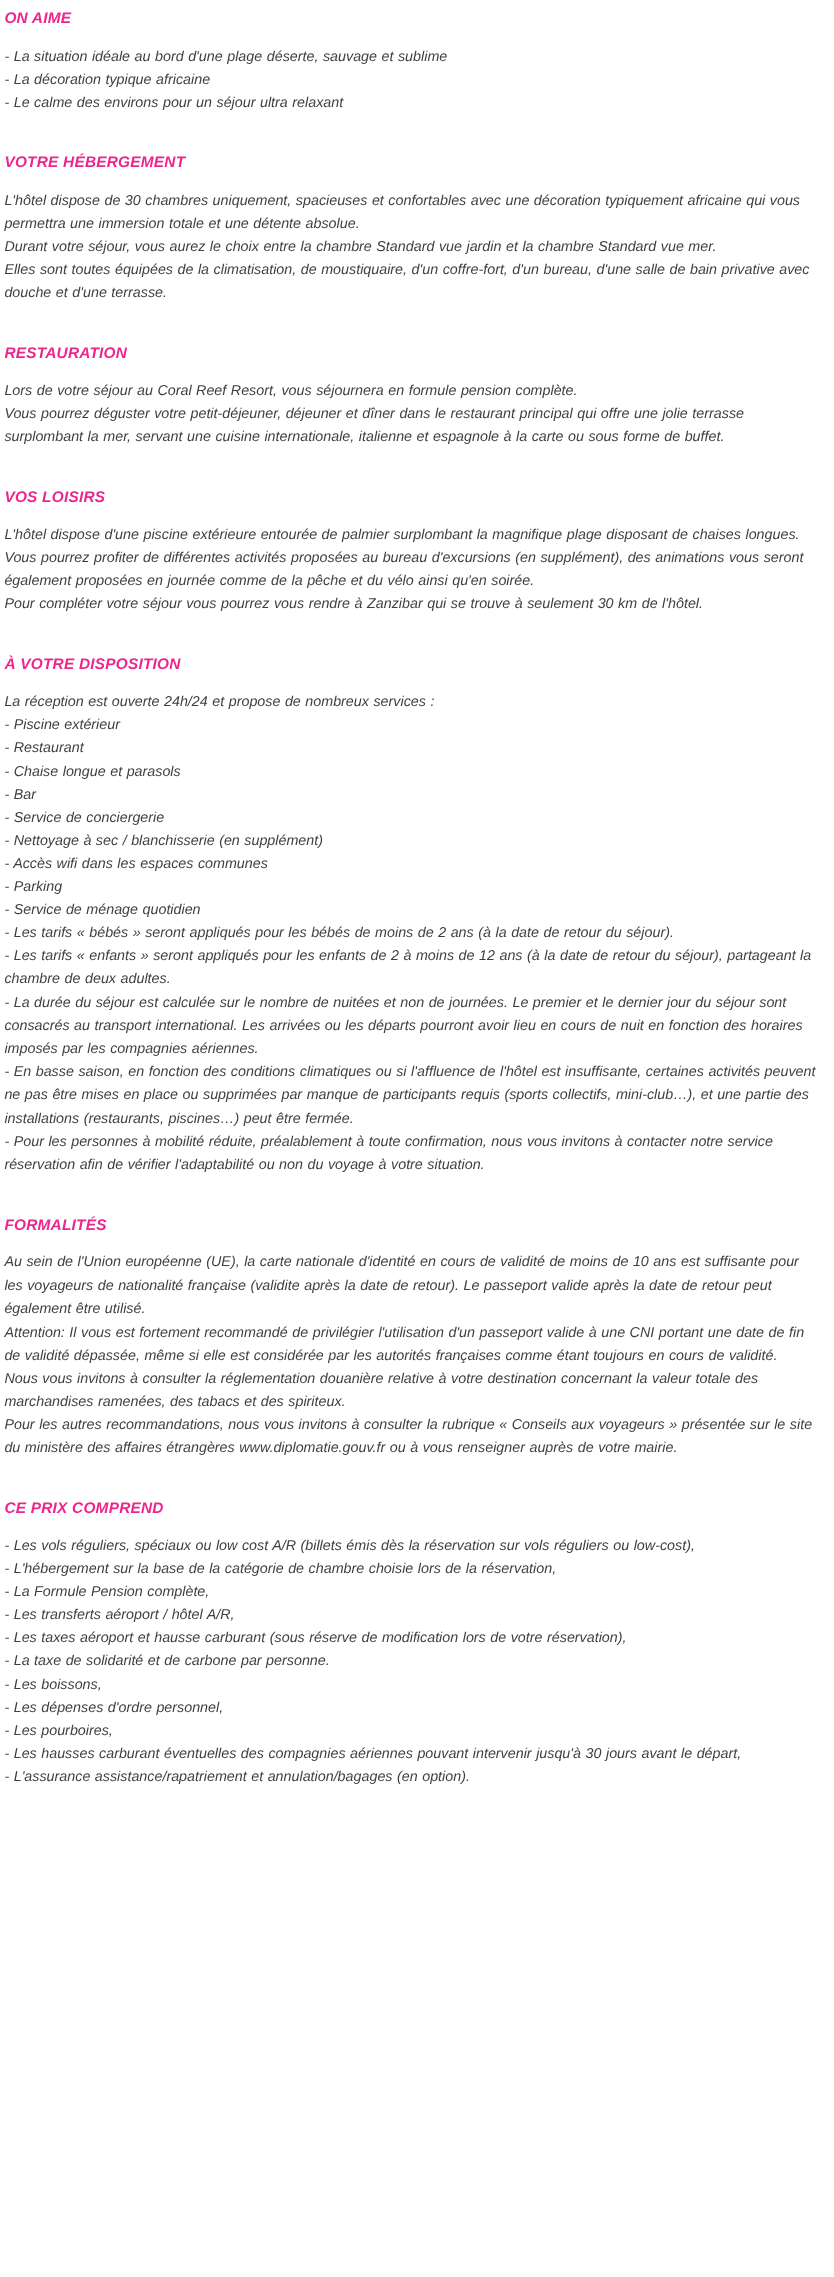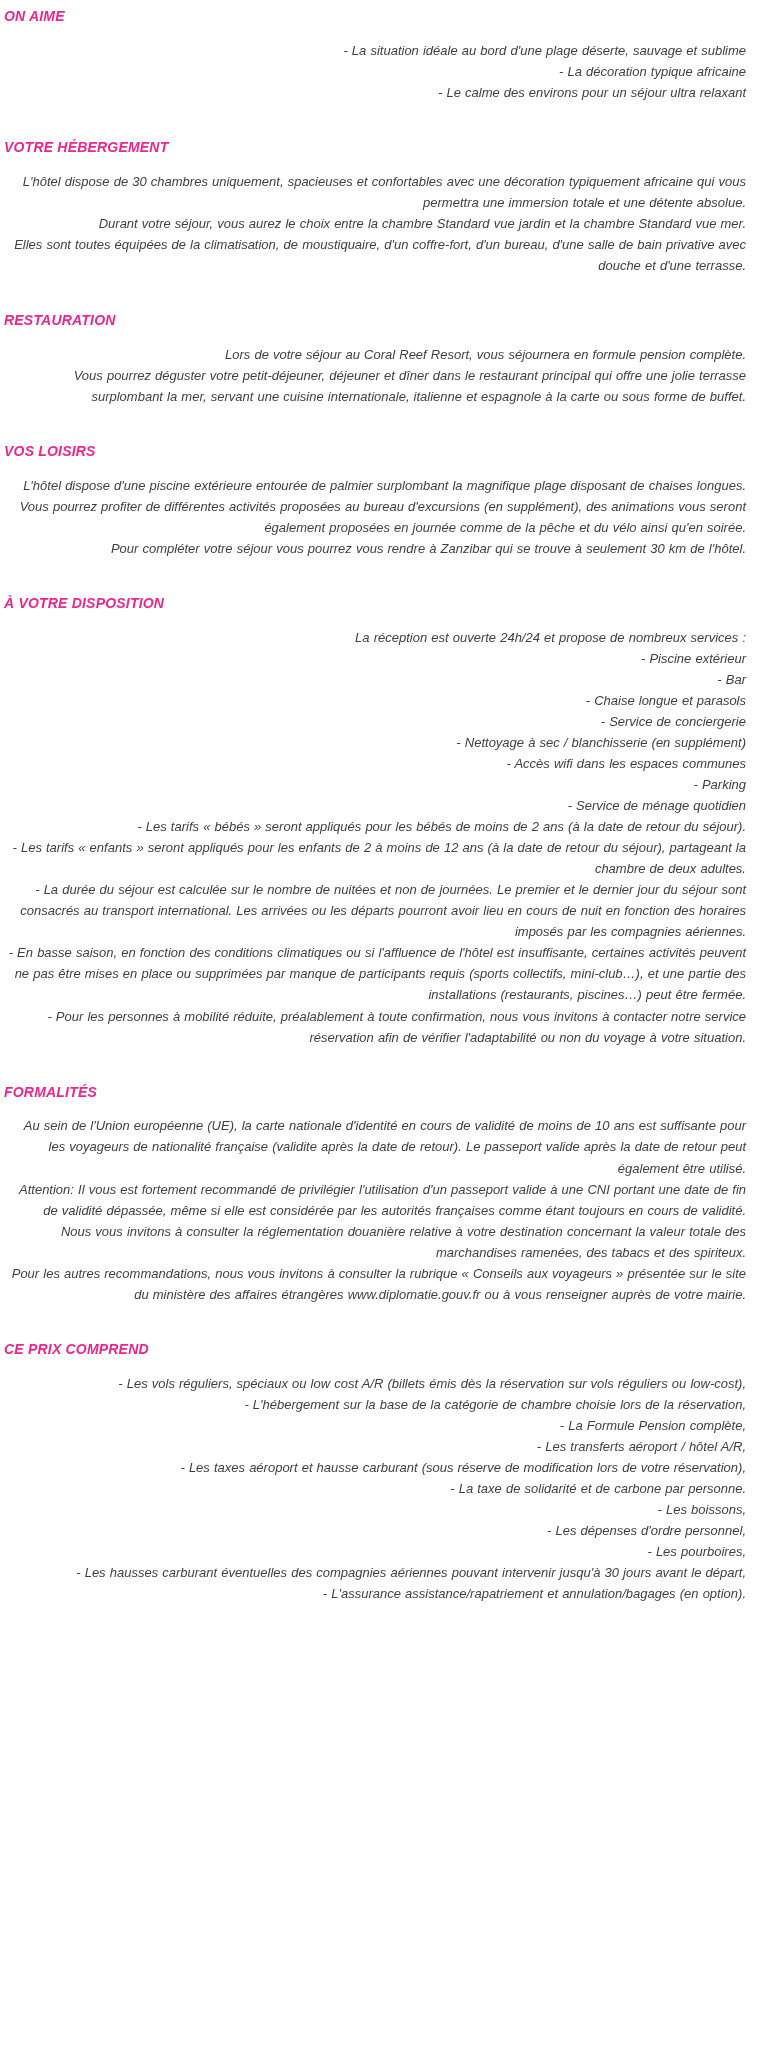--- a/index.html
+++ b/index.html
@@ -35,21 +35,20 @@
   }
   .section:first-child .section-title {
     margin-top: 4px;
   }
   .section-body p {
     margin: 0;
     font-size: 13px;
     line-height: 1.62;
     font-weight: 400;
     word-spacing: 0.5px;
-    text-align: right;
   }
 </style>
 </head>
 <body style="background: rgb(255, 255, 255);">
 
 <main class="content">
     <section class="section">
       <h2 class="section-title">ON AIME</h2>
       <div class="section-body">
         <p>- La situation idéale au bord d'une plage déserte, sauvage et sublime</p>
@@ -78,22 +77,23 @@
         <p>L'hôtel dispose d'une piscine extérieure entourée de palmier surplombant la magnifique plage disposant de chaises longues.</p>
         <p>Vous pourrez profiter de différentes activités proposées au bureau d'excursions (en supplément), des animations vous seront également proposées en journée comme de la pêche et du vélo ainsi qu'en soirée.</p>
         <p>Pour compléter votre séjour vous pourrez vous rendre à Zanzibar qui se trouve à seulement 30 km de l'hôtel.</p>
       </div>
     </section>
     <section class="section">
       <h2 class="section-title">À VOTRE DISPOSITION</h2>
       <div class="section-body">
         <p>La réception est ouverte 24h/24 et propose de nombreux services :</p>
         <p>- Piscine extérieur</p>
+        <p>- Restaurant</p>
+        <p>- Chaise longue et parasols</p>
         <p>- Bar</p>
-        <p>- Chaise longue et parasols</p>
         <p>- Service de conciergerie</p>
         <p>- Nettoyage à sec / blanchisserie (en supplément)</p>
         <p>- Accès wifi dans les espaces communes</p>
         <p>- Parking</p>
         <p>- Service de ménage quotidien</p>
       </div>
     </section>
     <section class="section">
       <div class="section-body">
         <p>- Les tarifs « bébés » seront appliqués pour les bébés de moins de 2 ans (à la date de retour du séjour).</p>

